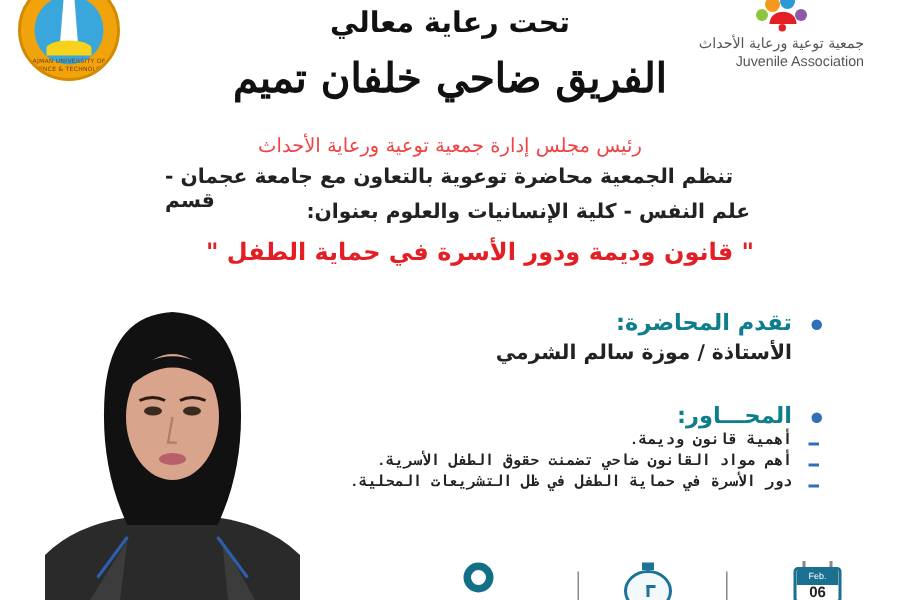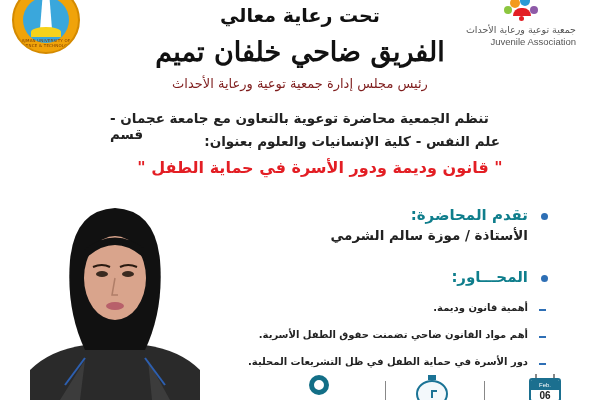--- a/index.html
+++ b/index.html
@@ -17,37 +17,37 @@
 
   #ja-logo { left:480px; top:-4px; width:72px; height:26px; }
   .dot { position:absolute; border-radius:50%; }
   #ja-text { left:446px; top:24px; width:130px; text-align:right; }
   #ja-ar { font-size:9.5px; color:#555; direction:rtl; }
   #ja-en { font-size:9.5px; color:#555; font-family:"Liberation Sans", sans-serif; margin-top:1px; }
 
   
   #under-patronage { left:150px; top:4px; width:300px; text-align:center; font-size:19px; font-weight:bold; color:#111; direction:rtl; }
   #patron-name { left:150px; top:36px; width:300px; text-align:center; font-family:"DejaVu Serif", serif; font-size:27px; color:#111; direction:rtl; letter-spacing:1px; font-weight:bold; }
-  #patron-title { left:150px; top:76px; width:300px; text-align:center; font-size:13px; color:#7f1d1d; direction:rtl; }
+  #patron-title { left:150px; top:90px; width:300px; text-align:center; font-size:13px; color:#ef4444; direction:rtl; }
 
   #intro1 { left:110px; top:110px; width:390px; text-align:left; font-size:13.5px; color:#222; direction:rtl; font-weight:bold; }
   #intro2 { left:110px; top:133px; width:390px; text-align:right; font-size:13.5px; color:#222; direction:rtl; font-weight:bold; }
   #lecture-title { left:130px; top:158px; width:380px; text-align:center; font-size:16px; font-weight:bold; color:#e31e24; direction:rtl; }
 
   
   #photo { left:30px; top:200px; width:170px; height:200px; overflow:hidden; }
 
   
   .section { right:72px; width:330px; text-align:right; direction:rtl; }
   .bullet-head { font-size:15px; font-weight:bold; color:#0f7e8c; position:relative; }
   .bullet-head::after { content:""; position:absolute; right:-20px; top:7px; width:7px; height:7px; border-radius:50%; background:#2e6fb5; }
   #presenter-name { font-size:13.5px; font-weight:bold; color:#222; margin-top:3px; }
   #presenter-role { font-size:12px; color:#333; margin-top:3px; }
 
-  .axis-item { font-size:10px; color:#222; margin-top:16px; position:relative; font-weight:bold; }
+  .axis-item { font-size:10px; color:#222; margin-top:2px; position:relative; font-weight:bold;font-family:Liberation Mono, monospace; }
   .axis-item::after { content:""; position:absolute; right:-18px; top:7px; width:7px; height:2px; background:#2e6fb5; }
   #pin { left:309px; top:375px; width:20px; height:20px; border-radius:50%; border:5px solid #136f87; }
   #div1 { left:385px; top:381px; width:1px; height:19px; background:#888; }
   #div2 { left:484px; top:381px; width:1px; height:19px; background:#888; }
   #stopwatch { left:416px; top:380px; width:32px; height:28px; border-radius:50%; border:2px solid #1b7395; background:#f3f8fb; }
   #stopwatch-top { left:428px; top:375px; width:8px; height:5px; background:#1b7395; }
   #sw-hand1 { left:431px; top:390px; width:2px; height:8px; background:#1b7395; }
   #sw-hand2 { left:431px; top:390px; width:6px; height:2px; background:#1b7395; }
   #calendar { left:529px; top:378px; width:32px; height:24px; border:2px solid #1b6f8f; border-radius:3px; background:#fff; overflow:hidden; }
   #cal-head { width:100%; height:10px; background:#1b6f8f; color:#fff; font-size:6px; text-align:center; line-height:10px; font-family:"Liberation Sans", sans-serif; }

